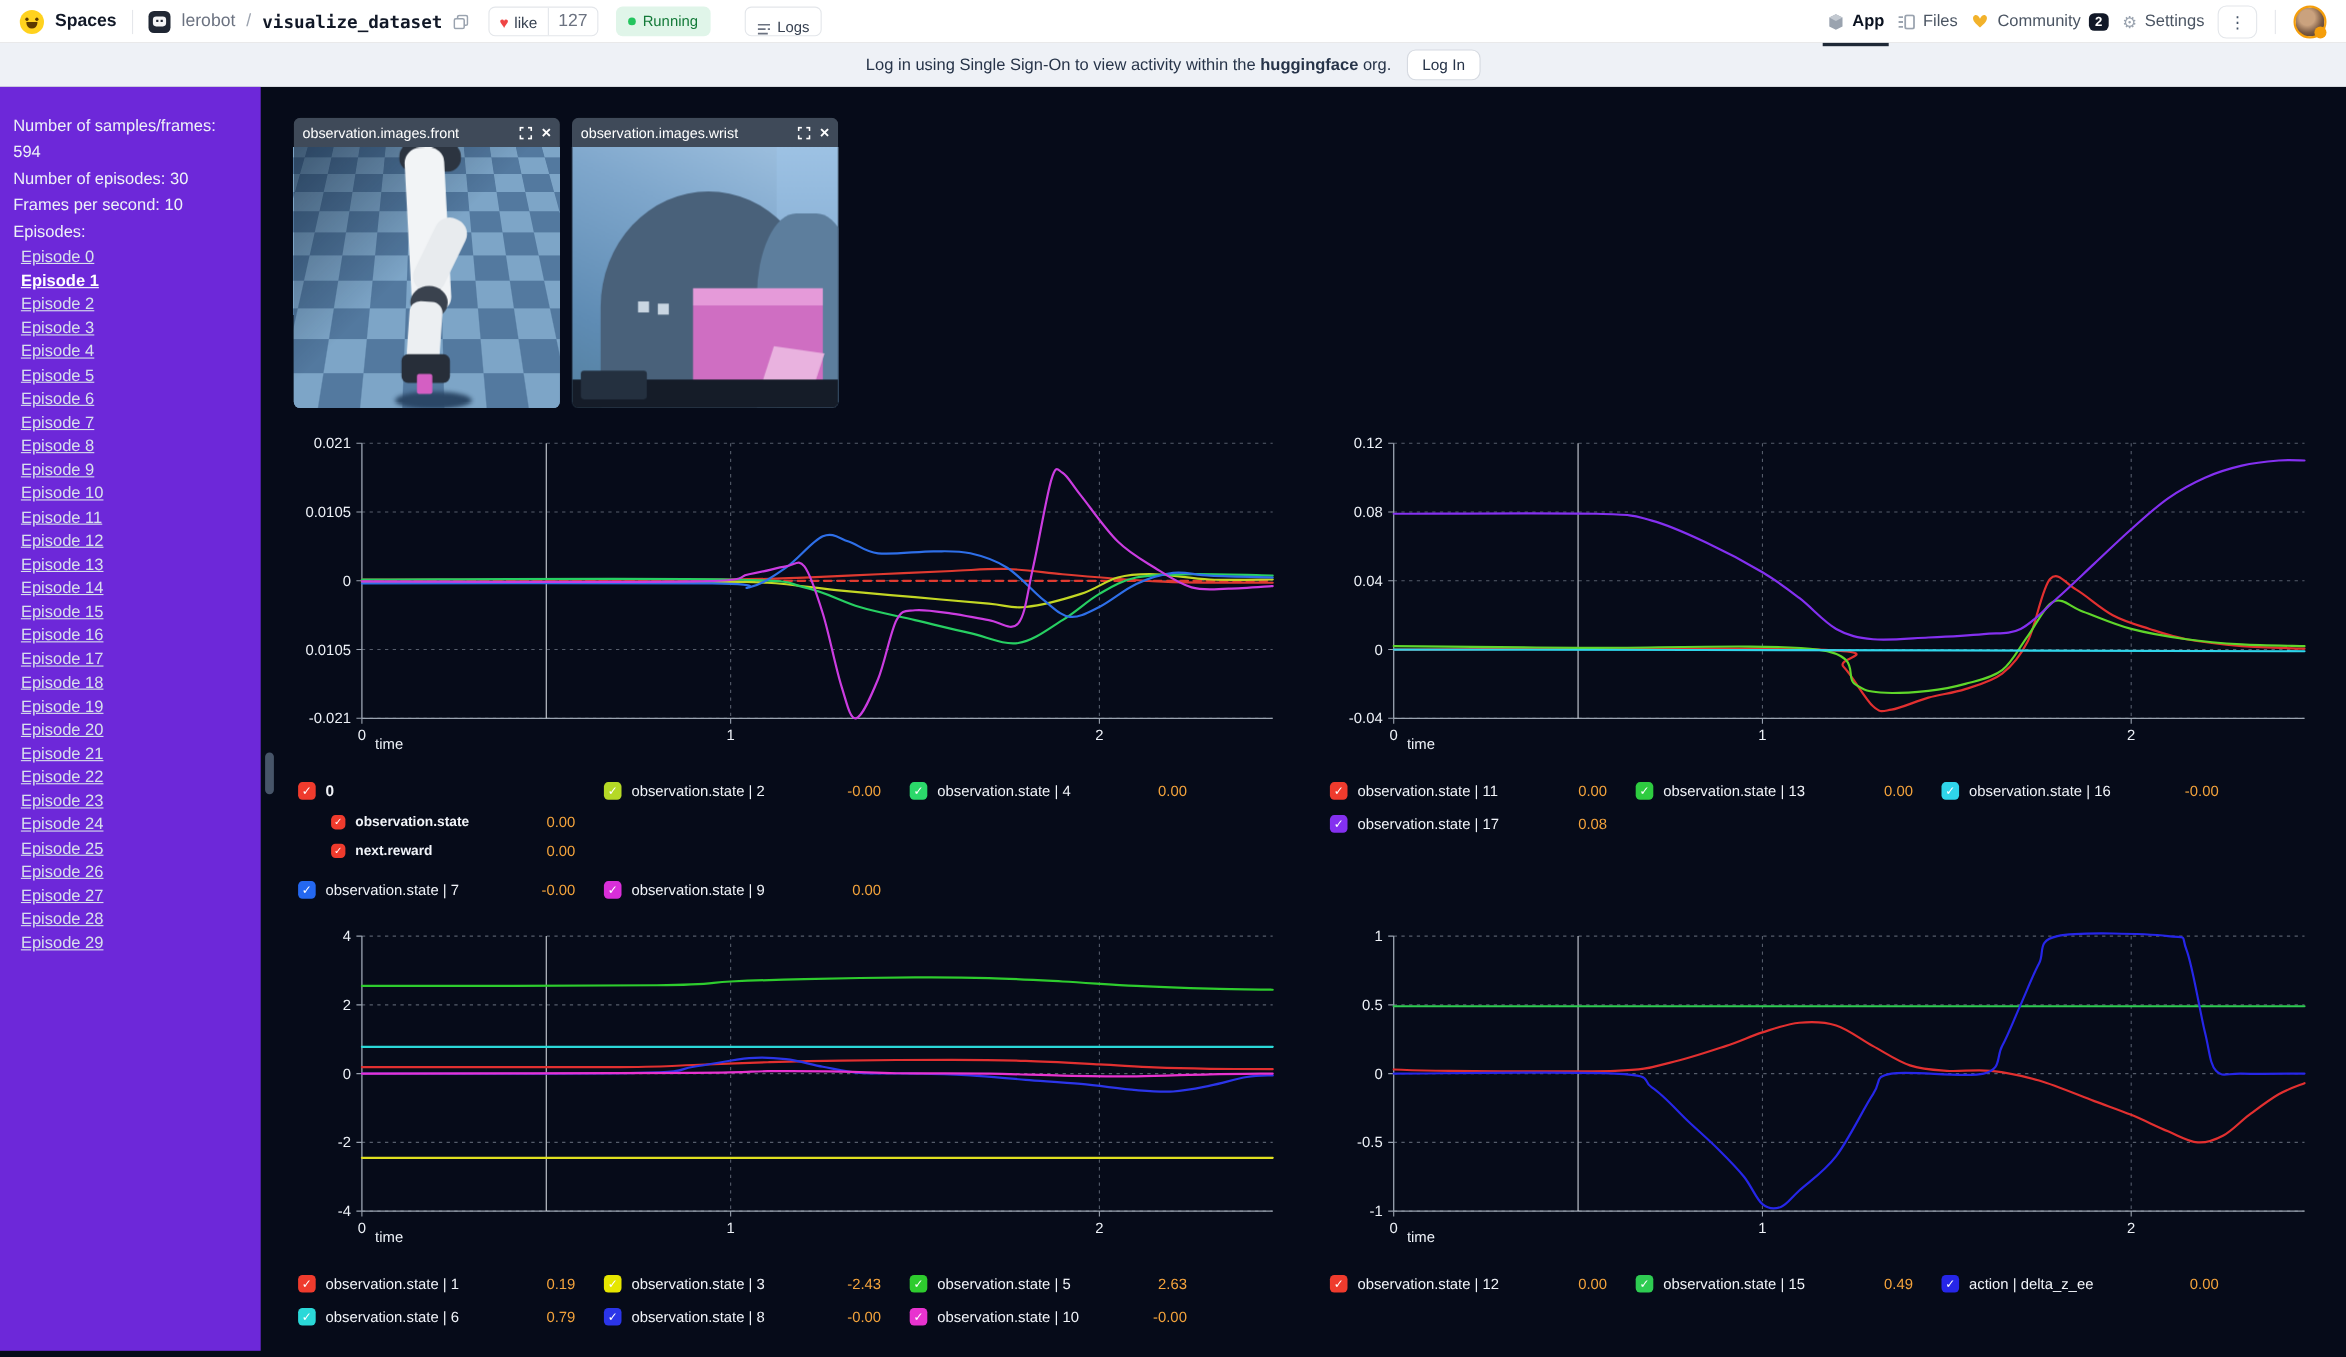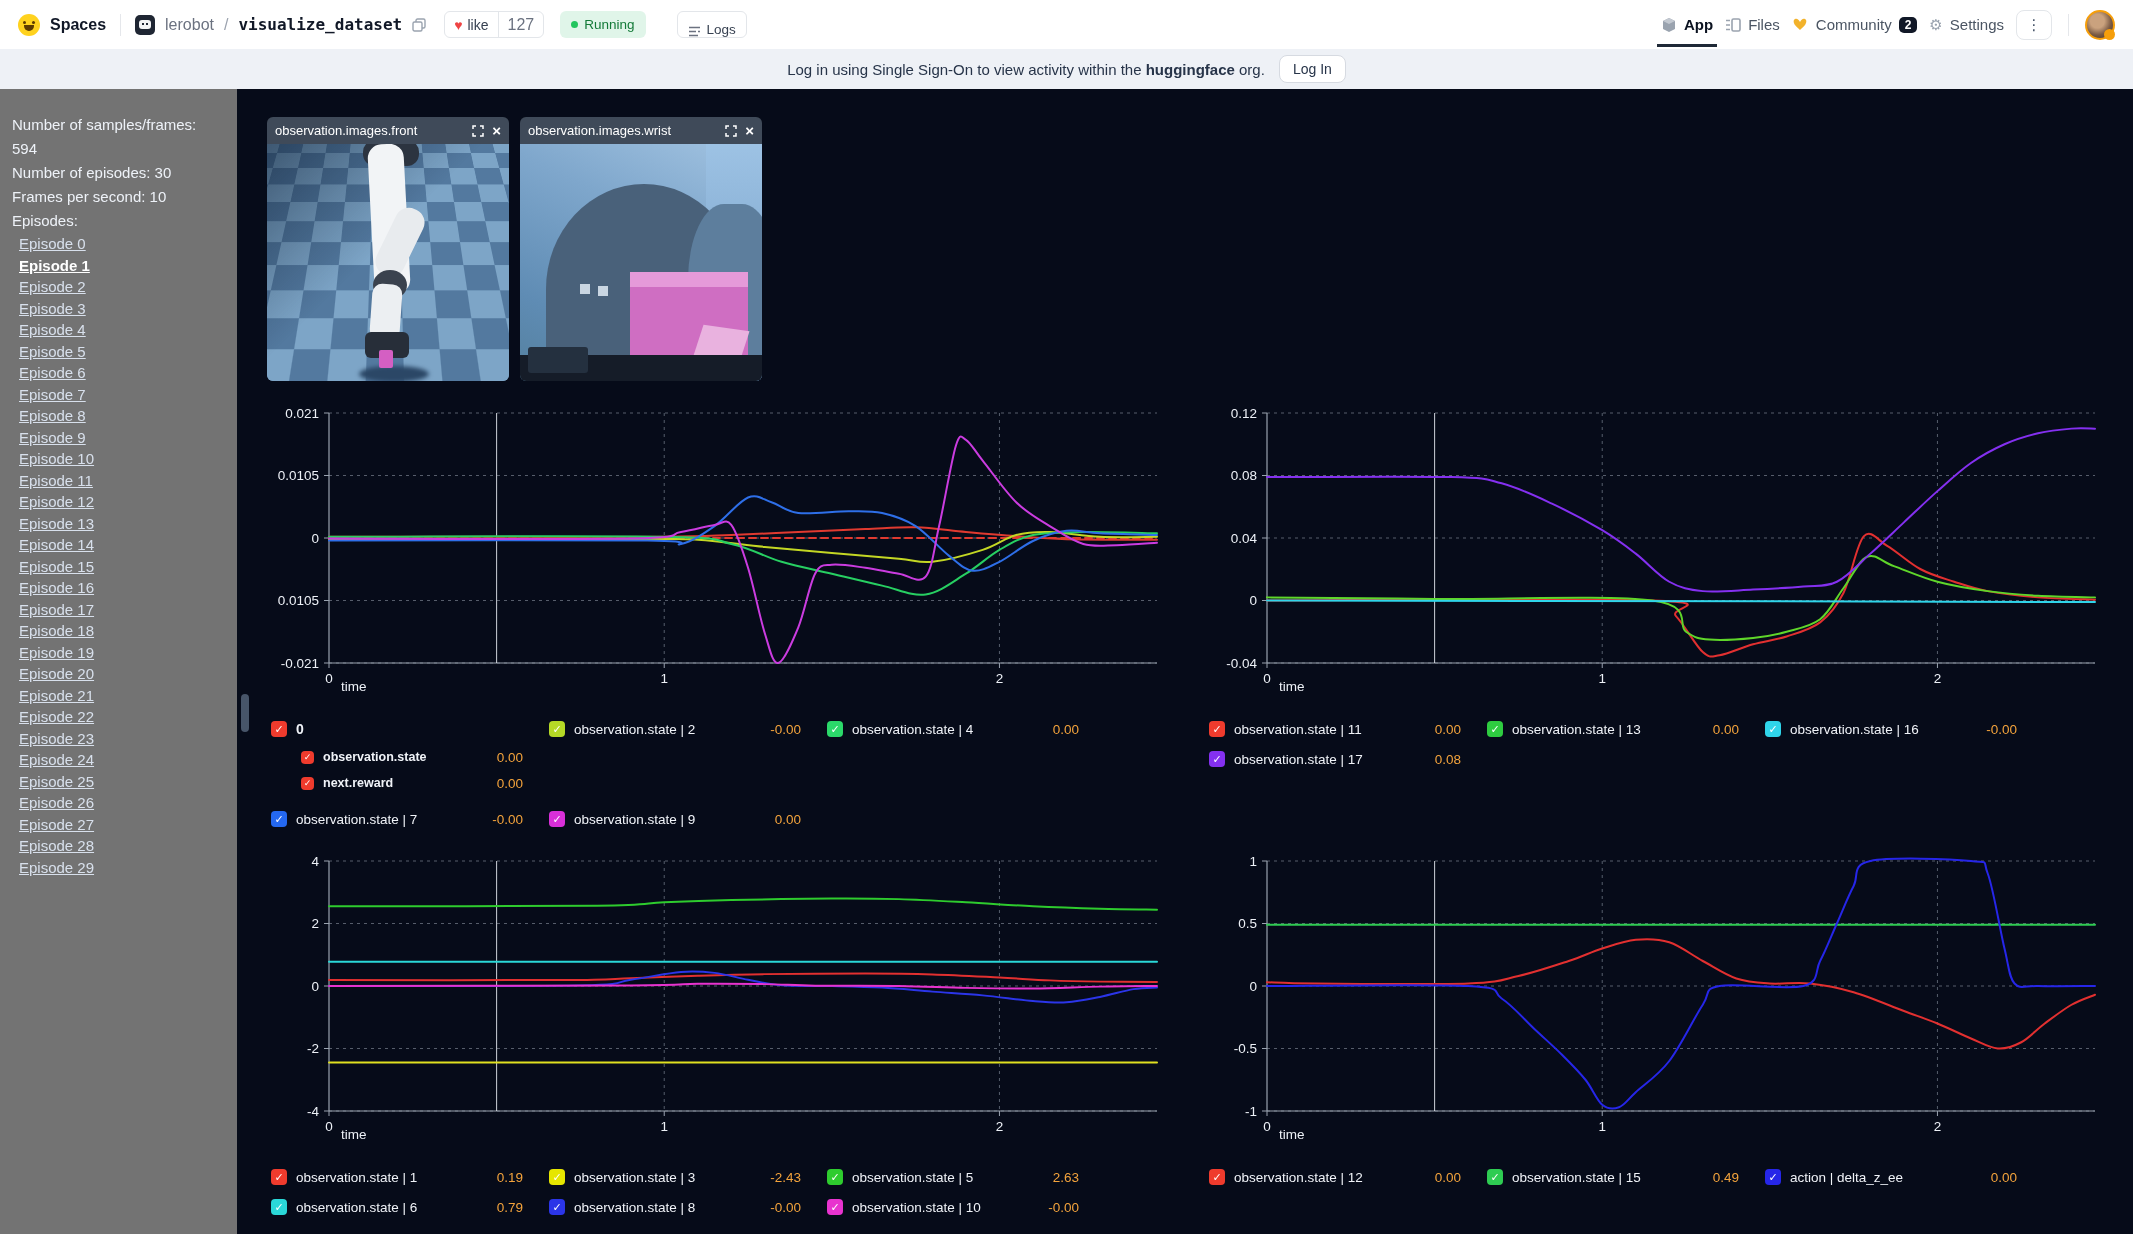--- a/index.html
+++ b/index.html
@@ -1,19 +1,19 @@
 <!DOCTYPE html>
 <html><head>
 <meta charset="utf-8">
 <style>
   * { margin:0; padding:0; box-sizing:border-box; }
   html,body { width:2133px; height:1234px; overflow:hidden; background:#060b19;
     font-family:"Liberation Sans","DejaVu Sans",sans-serif; }
   
-  .topbar { height:49px; background:#ffffff; display:flex; align-items:center;
+  .topbar { height:39px; background:#ffffff; display:flex; align-items:center;
     padding:0 18px; gap:10px; position:relative; }
   .hf-logo { width:22px; height:22px; border-radius:50%; background:#ffd21e; position:relative; flex:none;}
   .hf-logo:before{content:""; position:absolute; left:5px; top:7px; width:3px;height:3px;border-radius:50%;background:#5c3a00;box-shadow:9px 0 0 #5c3a00;}
   .hf-logo:after{content:""; position:absolute; left:6px; top:11px; width:10px;height:6px;border-radius:0 0 10px 10px;background:#5c3a00;}
   .brand { font-weight:bold; font-size:16px; color:#111827; }
   .tb-sep { width:1px; height:22px; background:#e5e7eb; margin:0 4px; }
   .lr-avatar{ width:20px;height:20px;border-radius:5px;background:#1f2633;position:relative;flex:none;}
   .lr-avatar:before{content:"";position:absolute;left:4px;top:5px;width:12px;height:9px;background:#f3f4f6;border-radius:3px;}
   .lr-avatar:after{content:"";position:absolute;left:7px;top:8px;width:2px;height:2px;background:#1f2633;box-shadow:4px 0 0 #1f2633;}
   .org { color:#6b7280; font-size:16px; }
@@ -34,21 +34,21 @@
   .nav-badge { background:#111827; color:#fff; font-size:12px; font-weight:bold; border-radius:5px; padding:1px 6px;}
   .kebab { width:36px; height:30px; border:1px solid #e3e6ea; border-radius:8px; display:flex; align-items:center; justify-content:center; color:#475569; font-size:15px;}
   .avatar { width:30px; height:30px; border-radius:50%; border:2px solid #f59e0b; background:radial-gradient(circle at 40% 35%, #caa27e 0 30%, #7a5a44 60%, #3c2e24 100%); position:relative; flex:none;}
   .avatar .st { position:absolute; right:-2px; bottom:-2px; width:11px; height:11px; border-radius:50%; background:#f59e0b;}
   
   .banner { height:40px; background:#eef1f6; display:flex; align-items:center; justify-content:center; gap:14px; font-size:15px; color:#273449;}
   .banner b { font-weight:bold; }
   .login-btn { background:#fff; border:1px solid #d6dae1; border-radius:8px; padding:5px 13px; font-size:14px; color:#273449;}
   
   .content { display:flex; height:1149px; position:relative;}
-  .sidebar { width:237px; background:#737373; color:#e7ecf4; padding:24px 12px 0 12px; font-size:15px; line-height:24px; flex:none;}
+  .sidebar { width:237px; background:#6d28d9; color:#e7ecf4; padding:24px 12px 0 12px; font-size:15px; line-height:24px; flex:none;}
   .sidebar .stat { color:#eef2f8; }
   .sidebar .ep-list a { display:block; color:#d8e0ec; margin-left:7px; line-height:21.5px; }
   .sidebar .ep-list a.active { font-weight:bold; color:#ffffff; }
   .scroll-thumb { position:absolute; left:241px; top:605px; width:8px; height:38px; border-radius:4px; background:#475569;}
   .main { flex:1; padding:28px 0 0 30px; }
   
   .videos { display:flex; gap:11px; margin-bottom:22px; }
   .vpanel { width:242px; border-radius:6px; overflow:hidden; background:#10141d;}
   .vtitle { height:27px; background:#3f4a59; color:#fff; font-size:13px; display:flex; align-items:center; gap:8px; padding:0 8px;}
   .vtitle .t { white-space:nowrap; }

